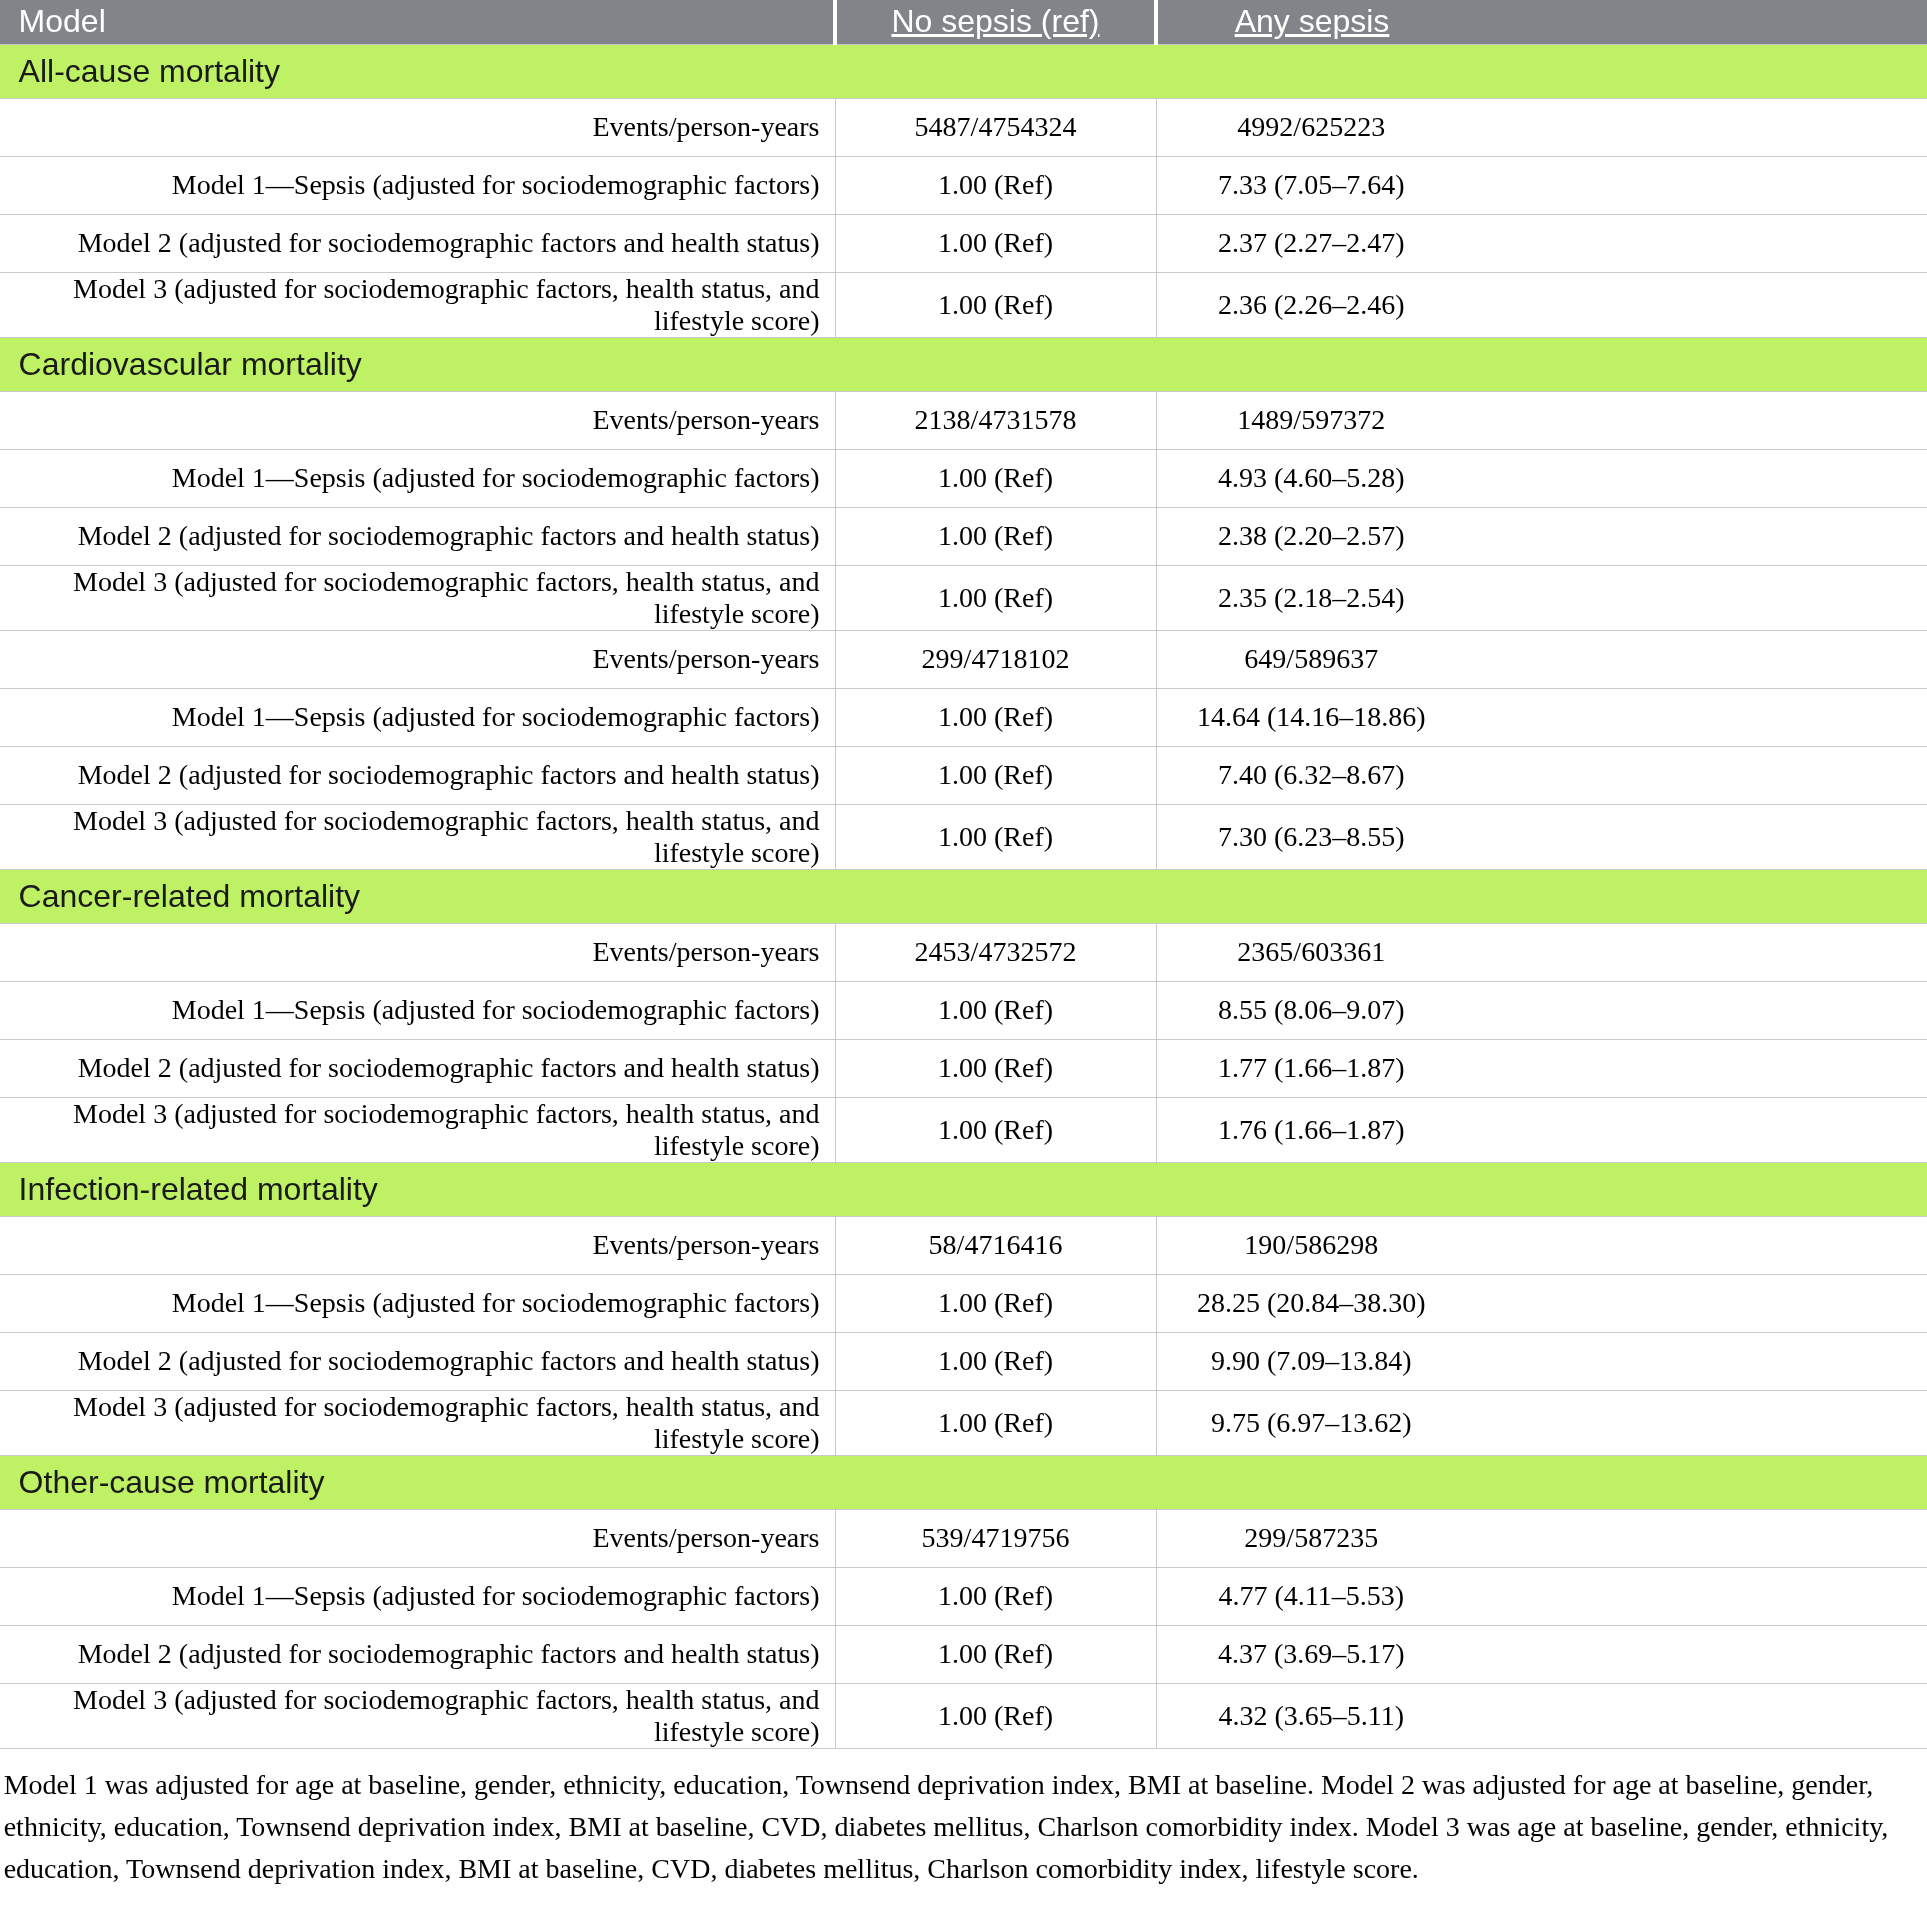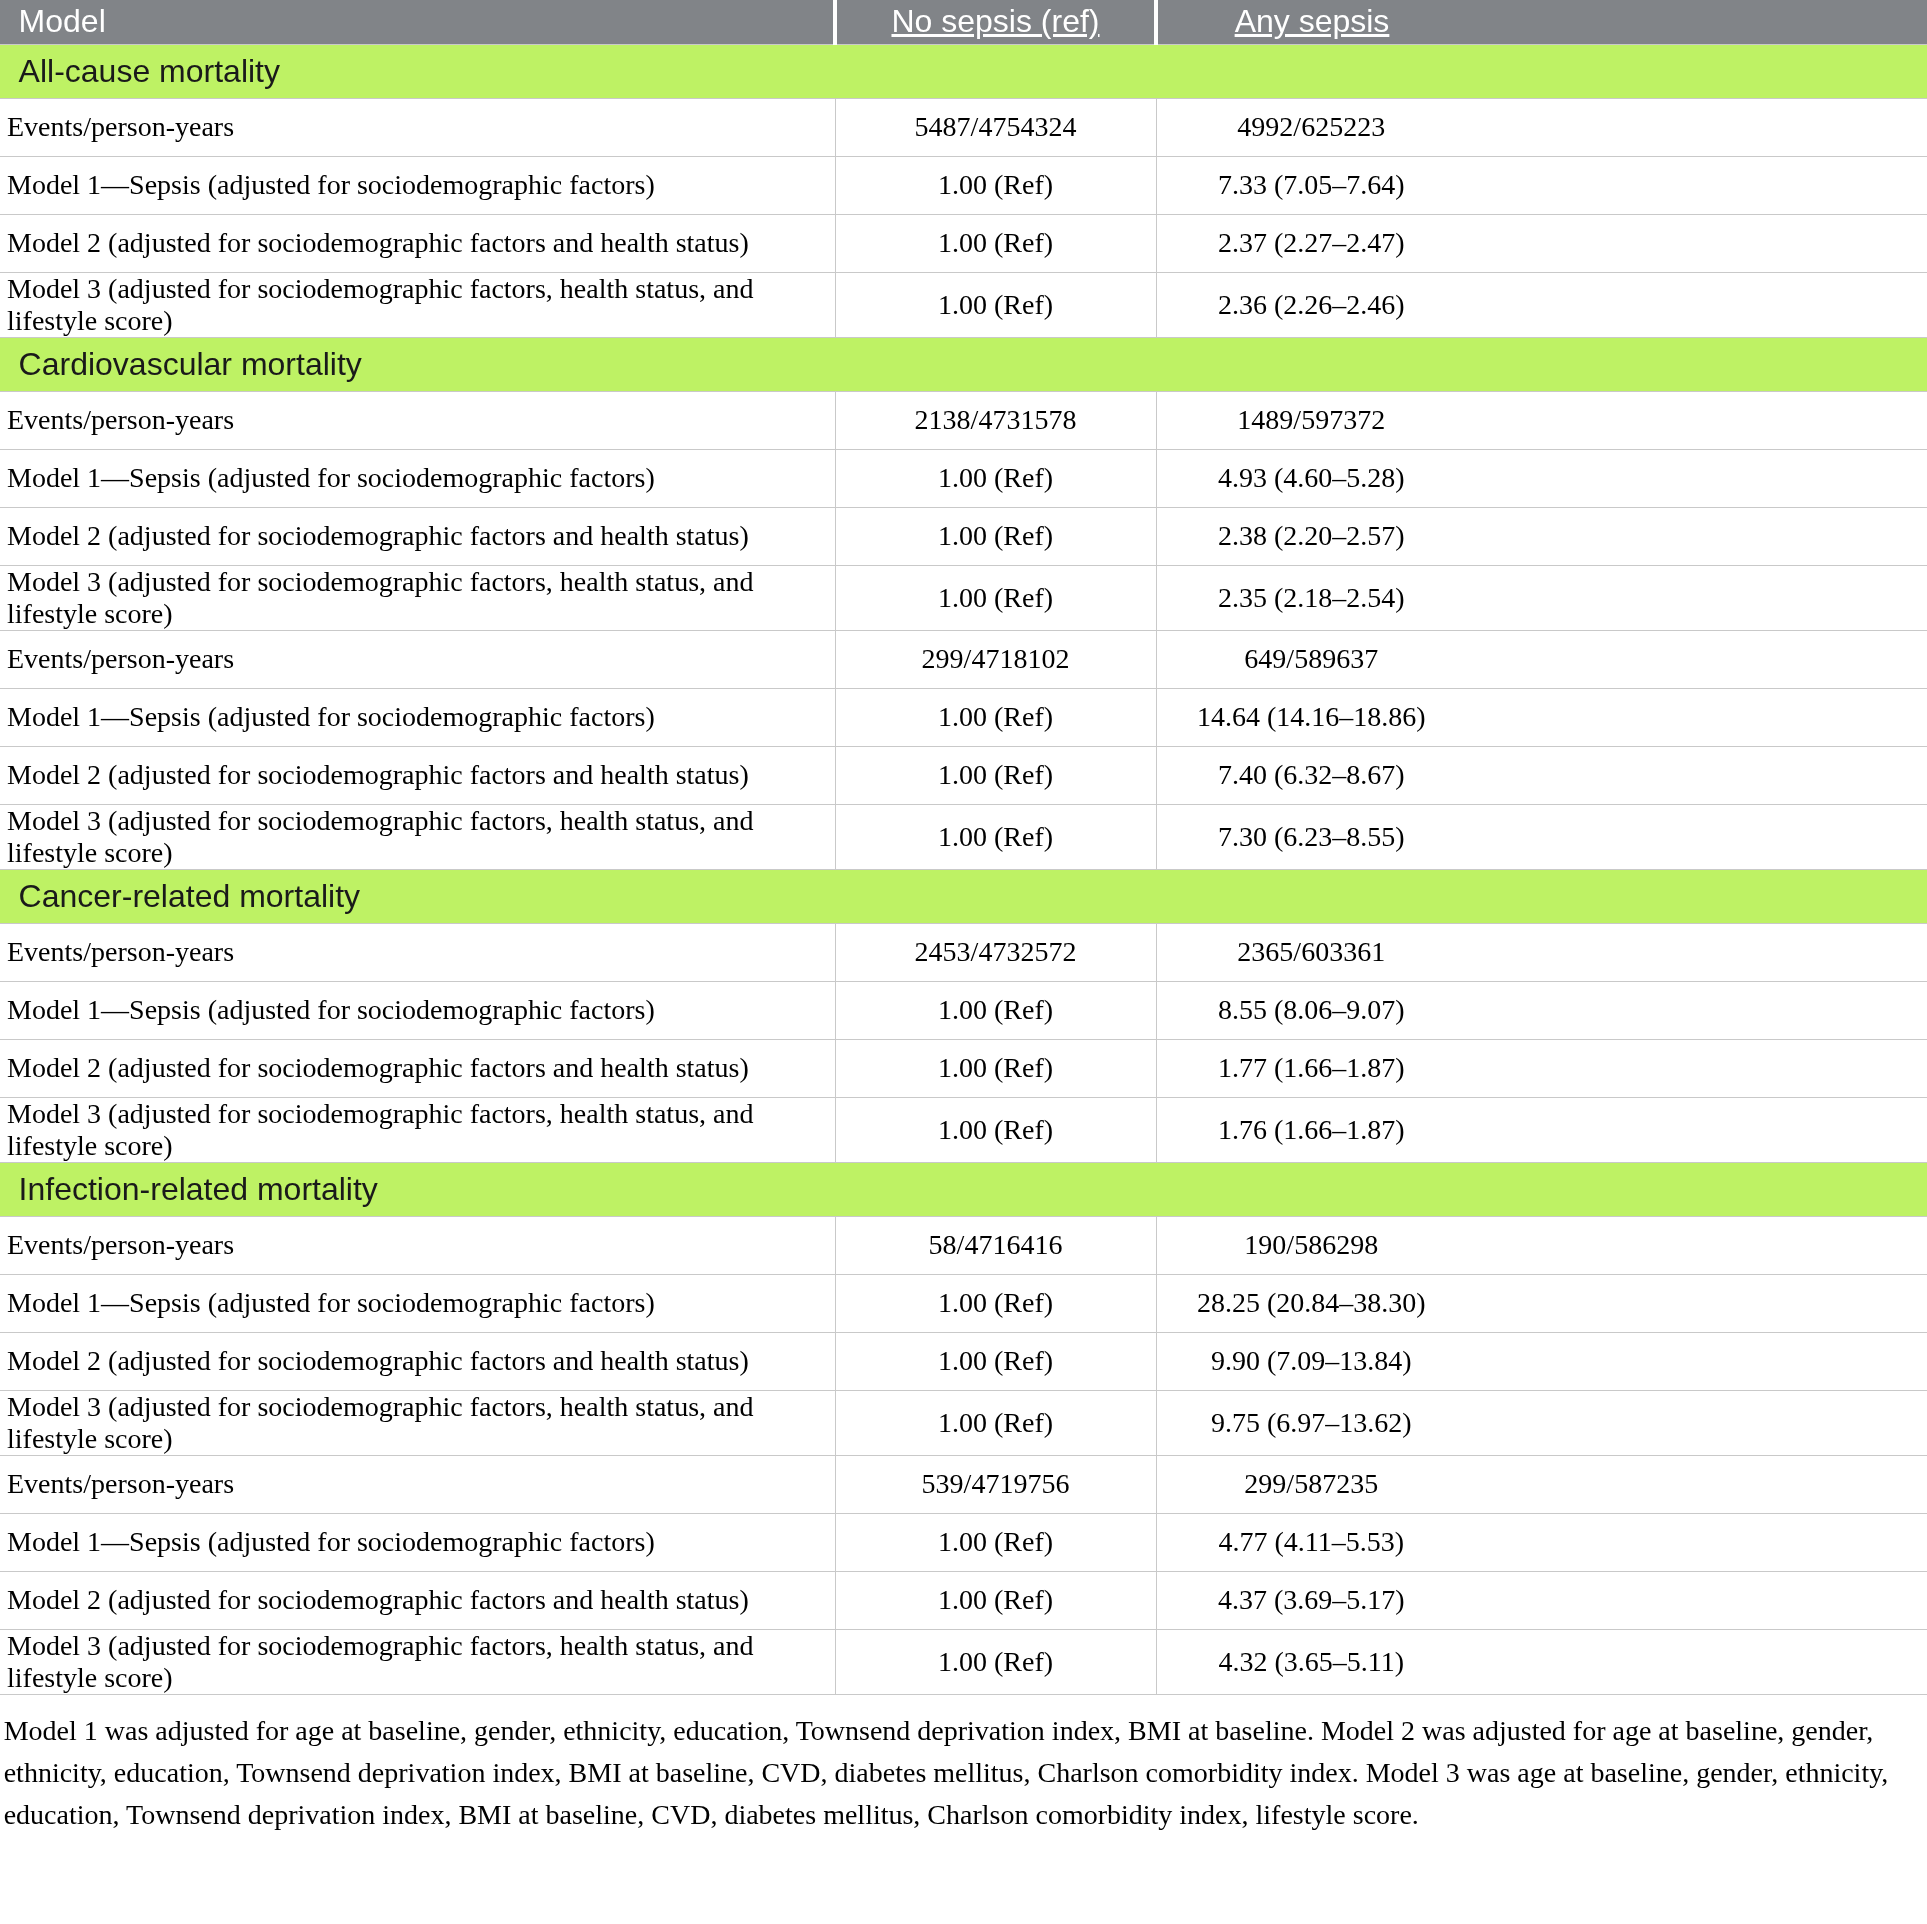--- a/index.html
+++ b/index.html
@@ -48,21 +48,21 @@
   }
 
   tr.body-row td {
     font-size: 28px;
     height: 58px;
     vertical-align: middle;
     border-bottom: 1.9px solid #c9c9c9;
     background: #ffffff;
   }
   td.label {
-    text-align: left;
+    text-align: right;
     padding-left: 7px;
     padding-right: 15px;
     border-right: 1.9px solid #c9c9c9;
     margin-top: 8px;
   }
   td.val {
     text-align: center;
     padding: 0 9.3px;
     margin-left: 12px;
   }
@@ -238,20 +238,23 @@
     </tr>
     <tr class="body-row">
       <td class="label">Model 3 (adjusted for sociodemographic factors, health status, and lifestyle score)</td>
       <td class="val val-mid">1.00 (Ref)</td>
       <td class="val">9.75 (6.97–13.62)</td>
       <td class="filler"></td>
     </tr>
   </tbody>
 
   <tbody>
+    <tr class="section-row">
+      <td colspan="4">Other-cause mortality</td>
+    </tr>
     <tr class="body-row">
       <td class="label">Events/person-years</td>
       <td class="val val-mid">539/4719756</td>
       <td class="val">299/587235</td>
       <td class="filler"></td>
     </tr>
     <tr class="body-row">
       <td class="label">Model 1—Sepsis (adjusted for sociodemographic factors)</td>
       <td class="val val-mid">1.00 (Ref)</td>
       <td class="val">4.77 (4.11–5.53)</td>

